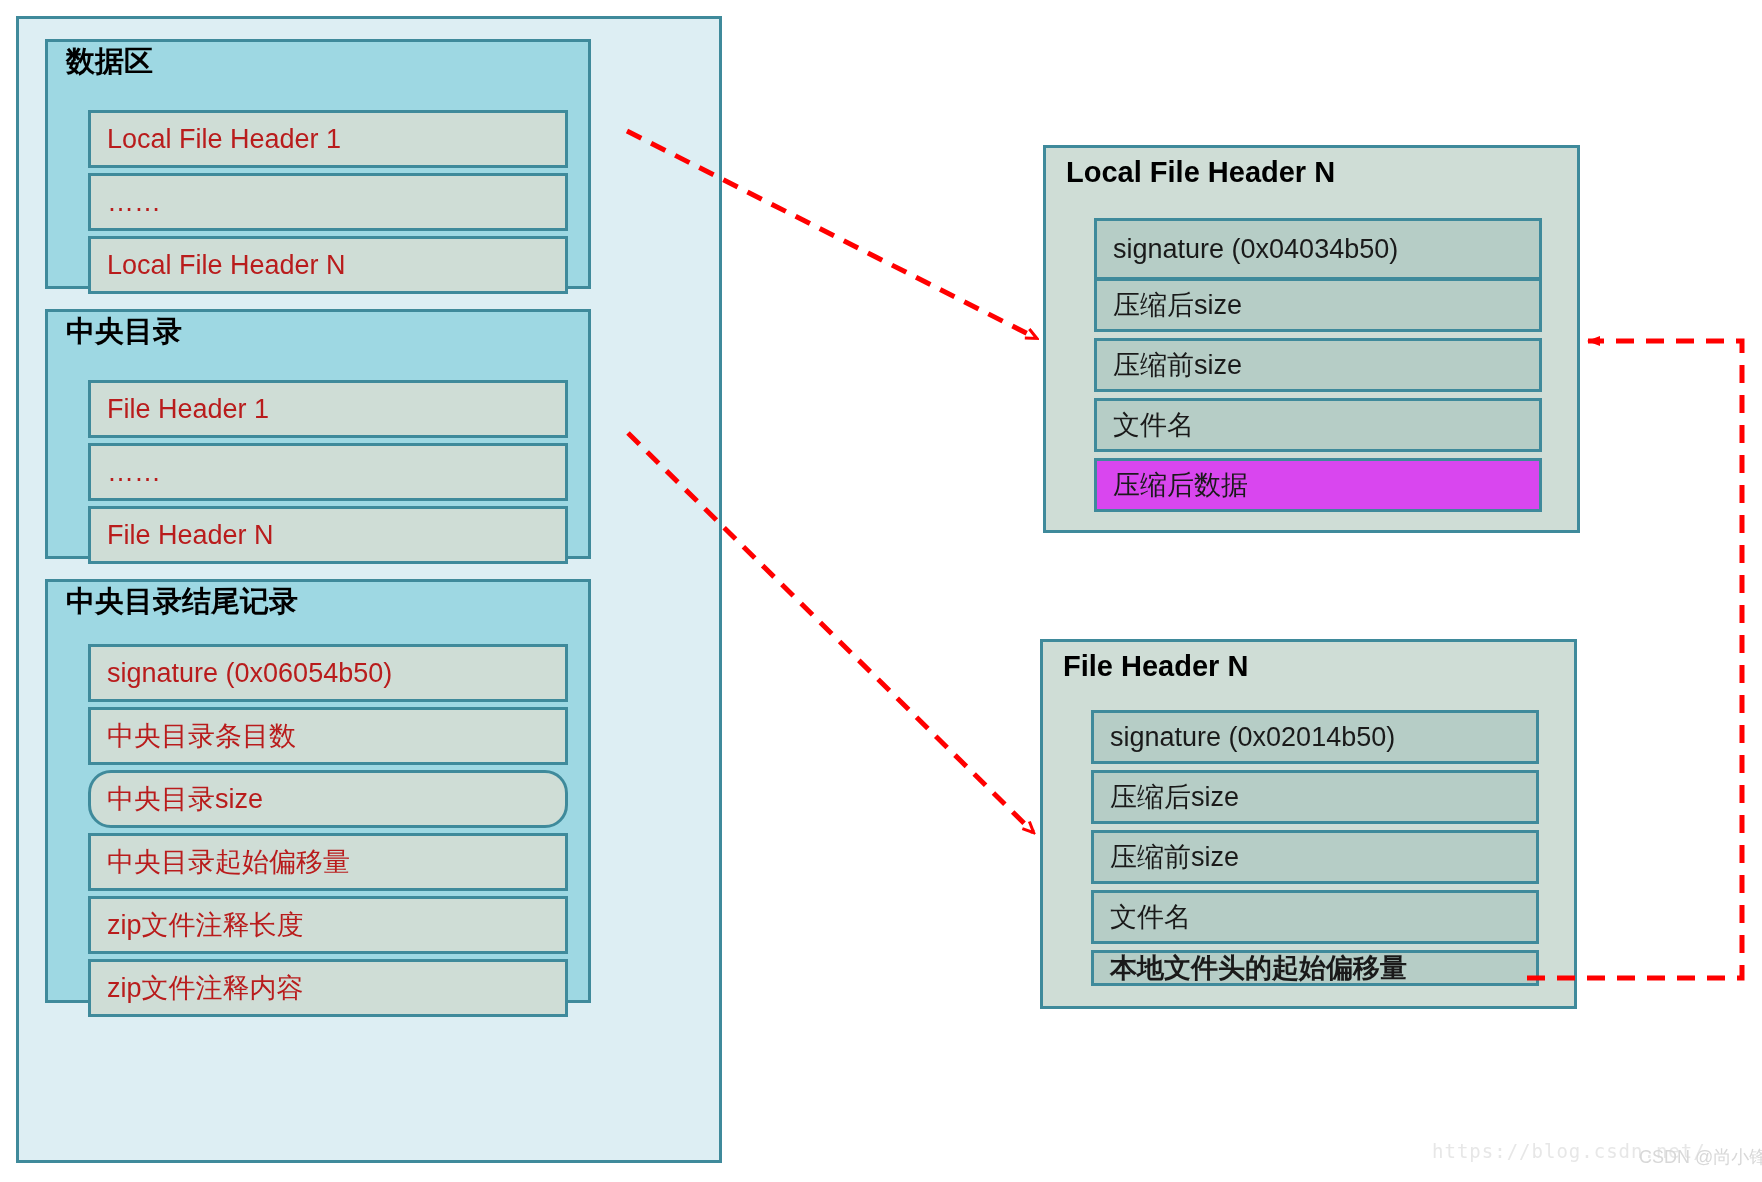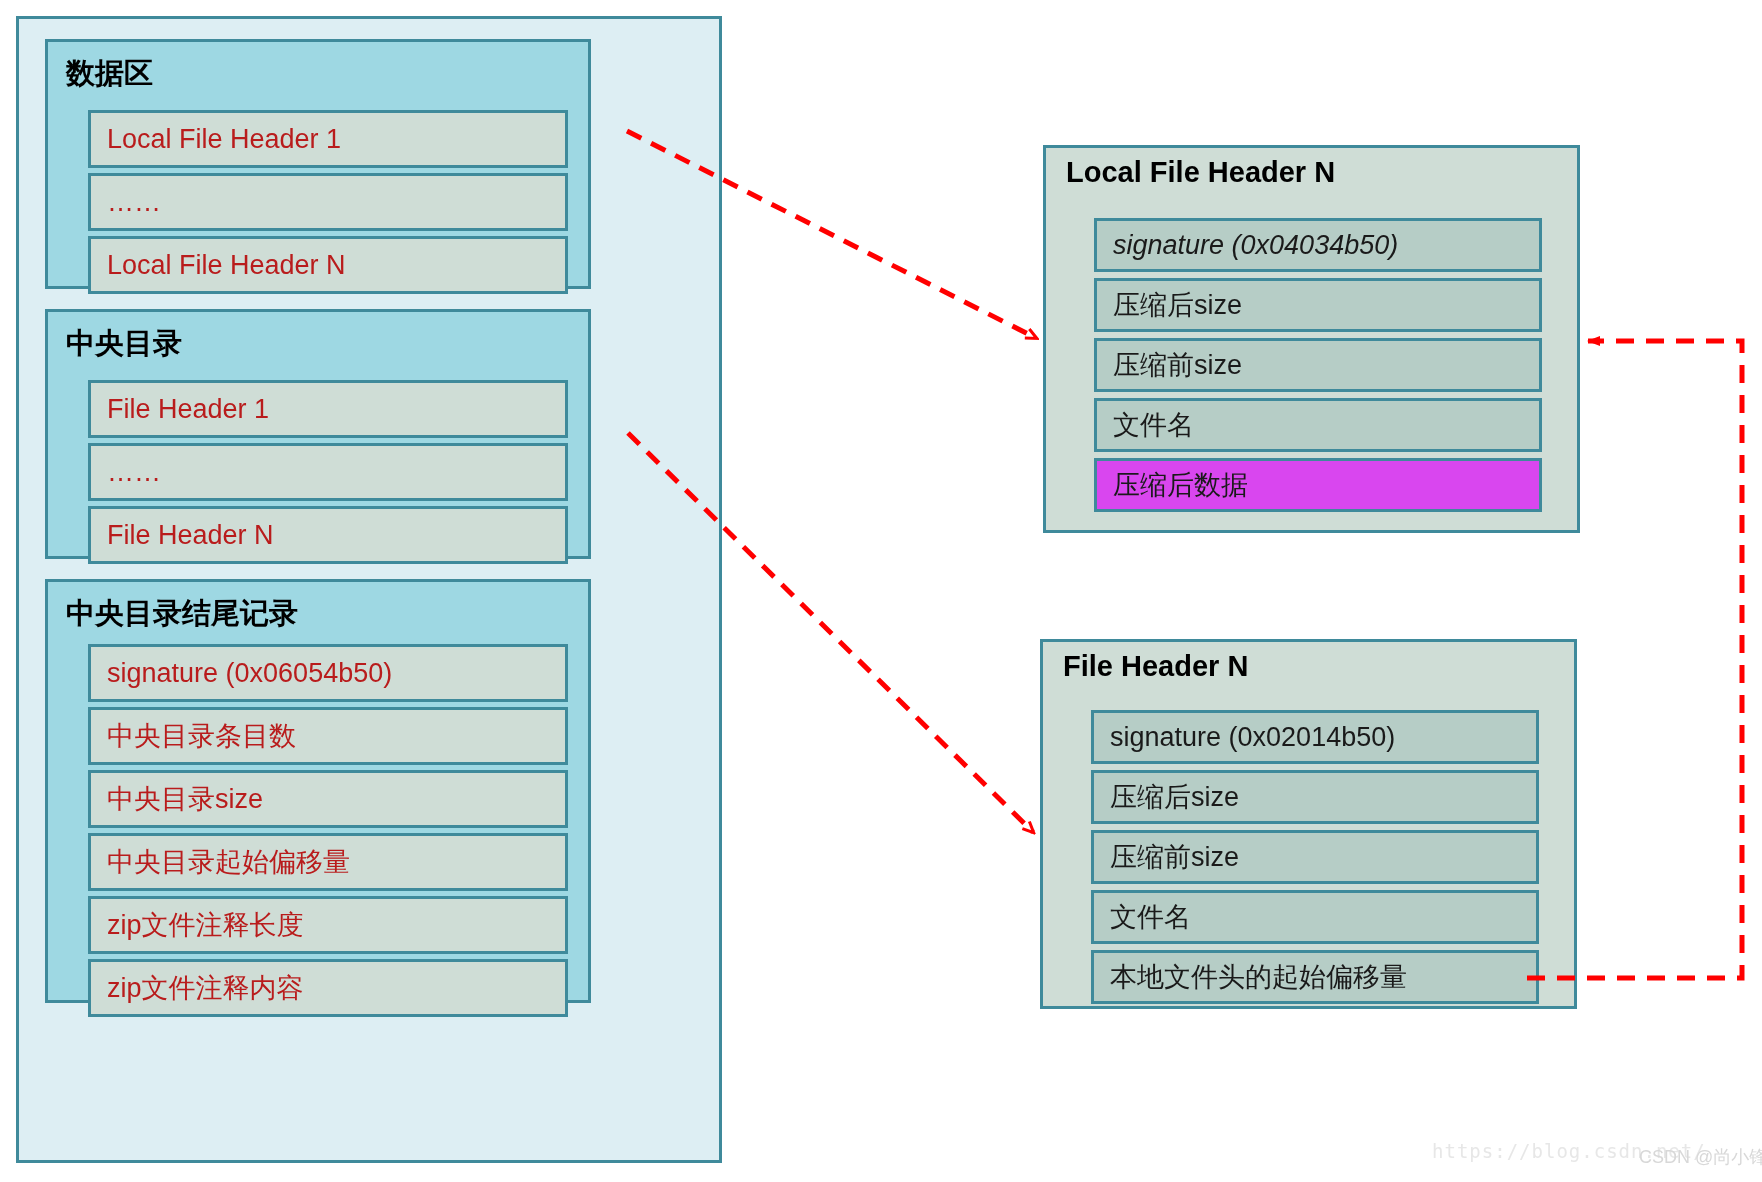--- a/index.html
+++ b/index.html
@@ -27,21 +27,21 @@
 
   .section {
     position: absolute;
     background: #9ed8e3;
     border: 3px solid #3f8a9b;
     box-sizing: border-box;
   }
   .section-title {
     position: absolute;
     left: 18px;
-    top: 12px;
+    top: 0;
     font-size: 29px;
     font-weight: bold;
     color: #000;
     white-space: nowrap;
     font-family: "DejaVu Sans", "Liberation Sans", sans-serif;
   }
 
   .field {
     position: absolute;
     background: #cfddd6;
@@ -131,44 +131,44 @@
     <div class="section-title">中央目录</div>
     <div class="field" style="left:40px; top:68px; width:480px; height:58px;">File Header 1</div>
     <div class="field" style="left:40px; top:131px; width:480px; height:58px;">……</div>
     <div class="field" style="left:40px; top:194px; width:480px; height:58px;">File Header N</div>
   </div>
 
   <div class="section" style="left:26px; top:560px; width:546px; height:424px;">
     <div class="section-title">中央目录结尾记录</div>
     <div class="field" style="left:40px; top:62px; width:480px; height:58px;">signature (0x06054b50)</div>
     <div class="field" style="left:40px; top:125px; width:480px; height:58px;">中央目录条目数</div>
-    <div class="field" style="left:40px; top:188px; width:480px; height:58px;">中央目录size</div>
+    <div class="field" style="left:40px; top:188px; width:480px; height:58px;border-radius:23px;">中央目录size</div>
     <div class="field" style="left:40px; top:251px; width:480px; height:58px;">中央目录起始偏移量</div>
     <div class="field" style="left:40px; top:314px; width:480px; height:58px;">zip文件注释长度</div>
     <div class="field" style="left:40px; top:377px; width:480px; height:58px;">zip文件注释内容</div>
   </div>
 
 </div>
 
 <div class="detail-panel" style="left:1043px; top:145px; width:537px; height:388px;">
   <div class="detail-title">Local File Header N</div>
-  <div class="detail-field" style="left:48px; top:70px; width:448px; height:54px;font-style:italic;">signature (0x04034b50)</div>
+  <div class="detail-field" style="left:48px; top:70px; width:448px; height:62px;">signature (0x04034b50)</div>
   <div class="detail-field" style="left:48px; top:130px; width:448px; height:54px;">压缩后size</div>
   <div class="detail-field" style="left:48px; top:190px; width:448px; height:54px;">压缩前size</div>
   <div class="detail-field" style="left:48px; top:250px; width:448px; height:54px;">文件名</div>
   <div class="detail-field dark" style="left:48px; top:310px; width:448px; height:54px;">压缩后数据</div>
 </div>
 
 <div class="detail-panel" style="left:1040px; top:639px; width:537px; height:370px;">
   <div class="detail-title">File Header N</div>
   <div class="detail-field" style="left:48px; top:68px; width:448px; height:54px;">signature (0x02014b50)</div>
   <div class="detail-field" style="left:48px; top:128px; width:448px; height:54px;">压缩后size</div>
   <div class="detail-field" style="left:48px; top:188px; width:448px; height:54px;">压缩前size</div>
   <div class="detail-field" style="left:48px; top:248px; width:448px; height:54px;">文件名</div>
-  <div class="detail-field" style="left:48px; top:308px; width:448px; height:54px;">本地文件头的起始偏移量</div>
+  <div class="detail-field" style="left:48px; top:308px; width:448px; height:36px;font-weight:bold;">本地文件头的起始偏移量</div>
 </div>
 
 <svg class="connectors" viewBox="0 0 1762 1182" width="1762" height="1182">
   <defs>
     <marker id="arrowOpen" markerWidth="14" markerHeight="14" refX="11" refY="6" orient="auto" markerUnits="userSpaceOnUse">
       <path d="M1,1 L12,6 L1,11" fill="none" stroke="#ff0000" stroke-width="3"></path>
     </marker>
     <marker id="arrowSolid" markerWidth="16" markerHeight="14" refX="13" refY="6" orient="auto" markerUnits="userSpaceOnUse">
       <path d="M1,1 L14,6 L1,11 Z" fill="#ff0000"></path>
     </marker>

